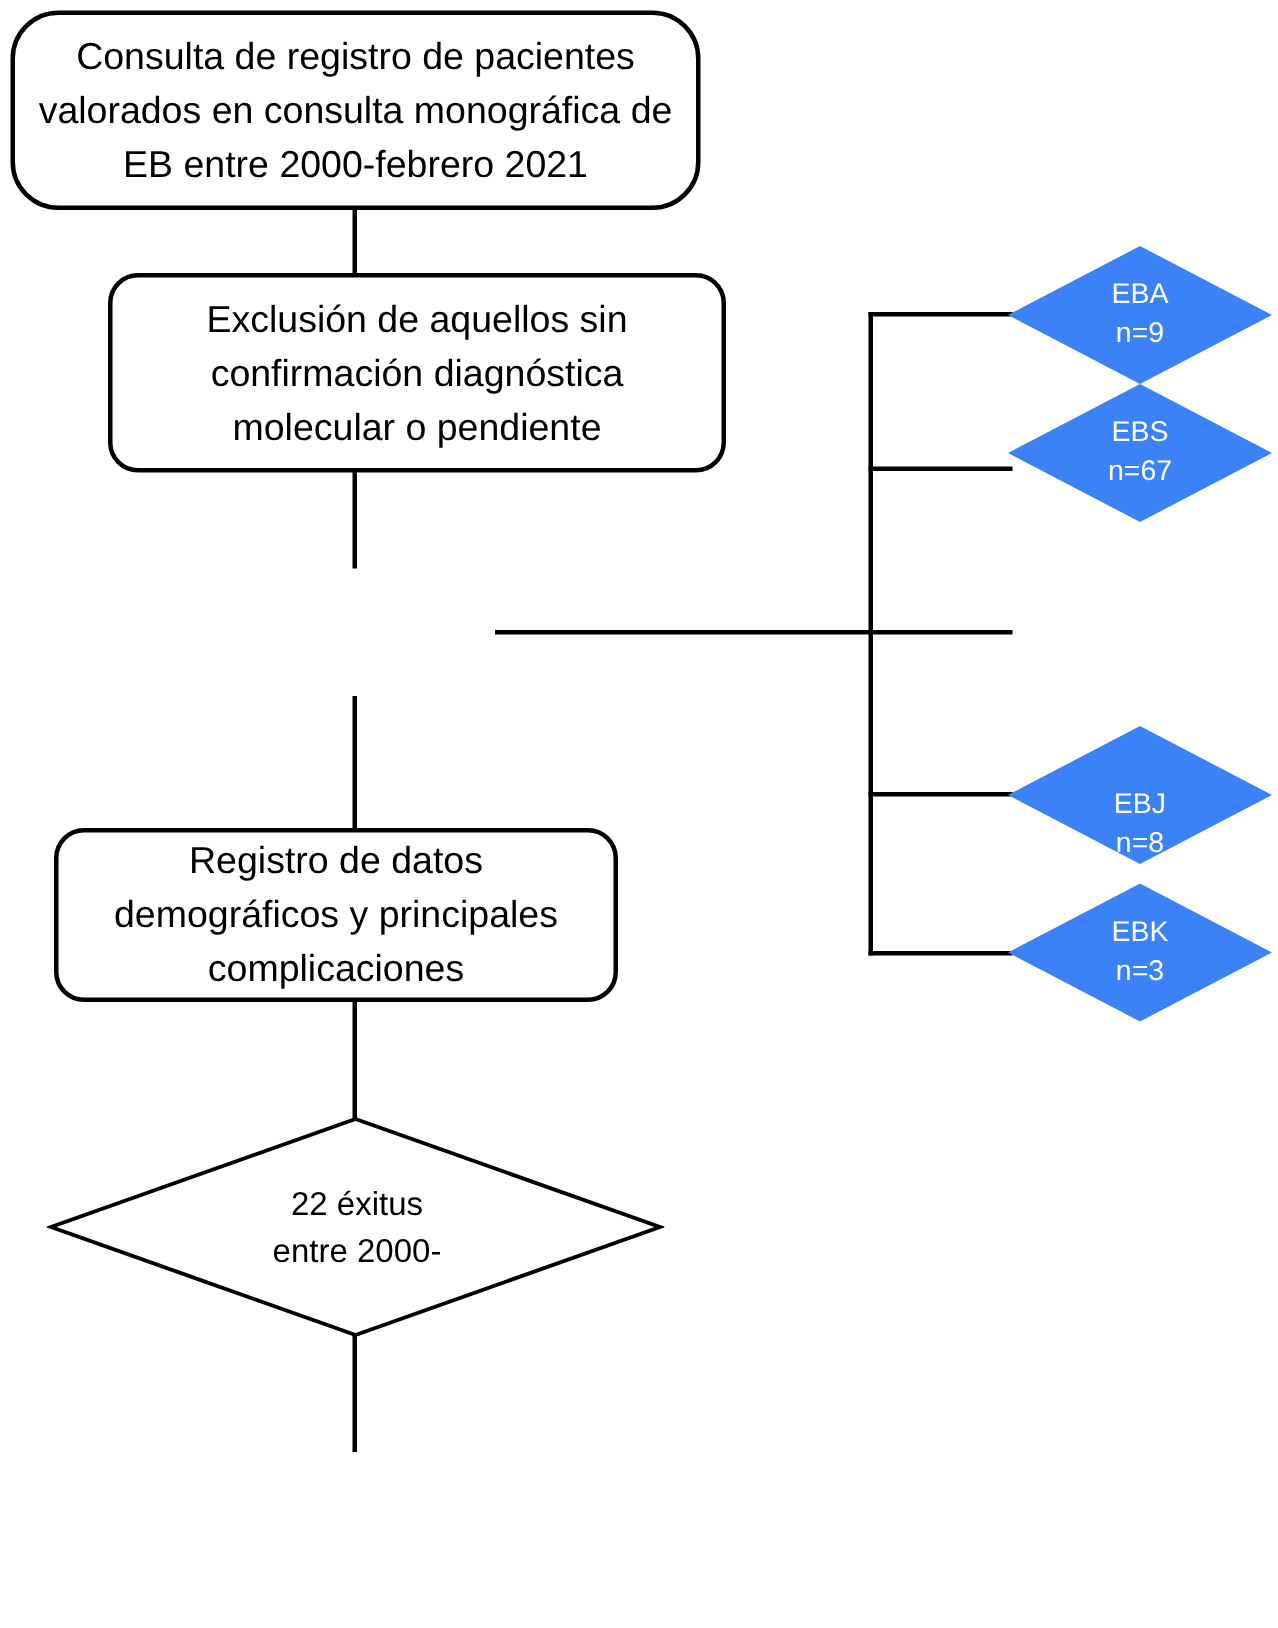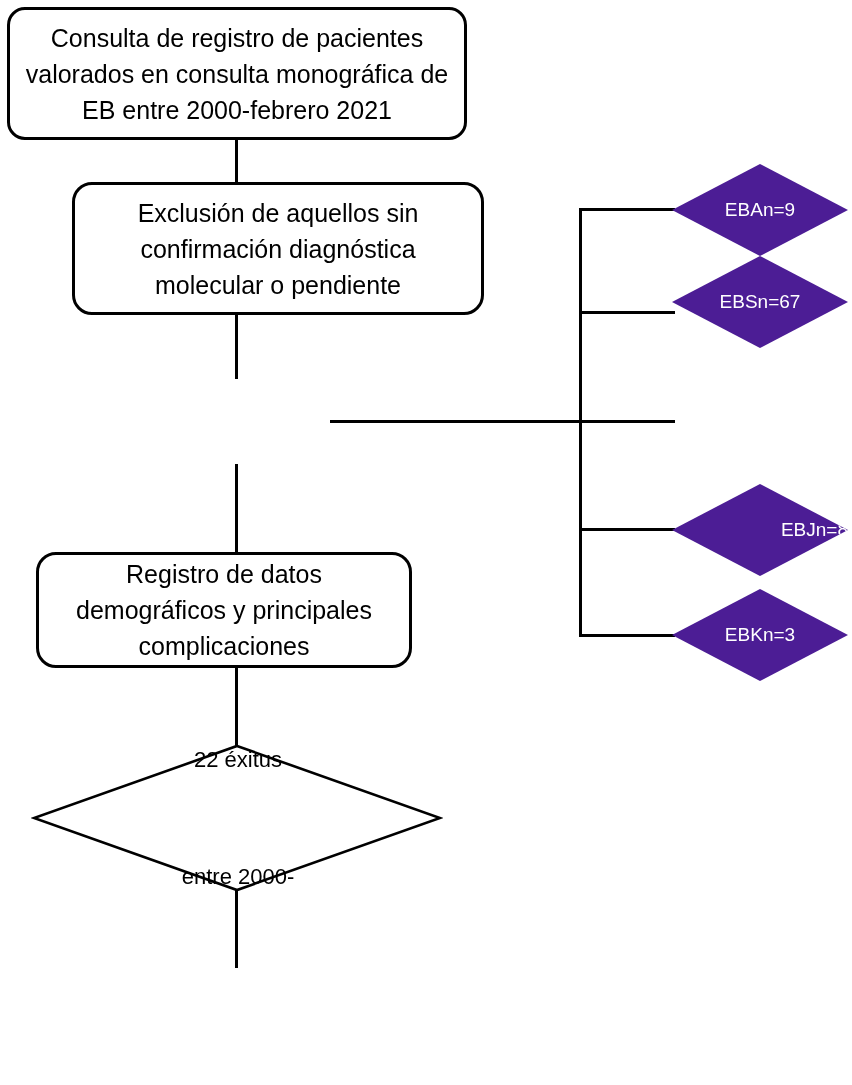--- a/index.html
+++ b/index.html
@@ -33,24 +33,24 @@
   .line {
     position: absolute;
     background: #000000;
   }
   .line.v { width: 3px; }
   .line.h { height: 3px; }
   .bdiamond {
     position: absolute;
     width: 176px;
     height: 92px;
-    background: #4c1d95;
+    background: #3b82f6;
     clip-path: polygon(50% 0, 100% 50%, 50% 100%, 0 50%);
     display: flex;
-    flex-direction: row;
+    flex-direction: column;
     align-items: center;
     justify-content: center;
     text-align: center;
     color: #ffffff;
     font-size: 19px;
     line-height: 26px;
   }
   .wdiamond-svg {
     position: absolute;
     left: 31px;
@@ -58,21 +58,21 @@
   }
   .wdiamond-text {
     position: absolute;
     left: 33px;
     top: 744px;
     width: 410px;
     height: 148px;
     display: flex;
     flex-direction: column;
     align-items: center;
-    justify-content: space-between;
+    justify-content: center;
     text-align: center;
     font-size: 22px;
     line-height: 31px;
     color: #000000;
   }
 </style>
 </head>
 <body>
 
 <div class="canvas">
@@ -83,21 +83,21 @@
   <div class="line v" style="left:235px; top:666px; height:84px;"></div>
   <div class="line v" style="left:235px; top:888px; height:80px;"></div>
 
   <div class="line h" style="left:330px; top:420px; width:345px;"></div>
   <div class="line v" style="left:579px; top:208px; height:429px;"></div>
   <div class="line h" style="left:579px; top:208px; width:96px;"></div>
   <div class="line h" style="left:579px; top:311px; width:96px;"></div>
   <div class="line h" style="left:579px; top:528px; width:96px;"></div>
   <div class="line h" style="left:579px; top:634px; width:96px;"></div>
 
-  <div class="node" style="left:7px; top:7px; width:460px; height:133px; border-radius:18px;">
+  <div class="node" style="left:7px; top:7px; width:460px; height:133px; border-radius:32px;">
     <span>Consulta de registro de pacientes valorados en consulta monográfica de EB entre 2000-febrero 2021</span>
   </div>
 
   <div class="node" style="left:36px; top:182px; width:412px; height:133px;margin-left:36px;">
     <span>Exclusión de aquellos sin confirmación diagnóstica molecular o pendiente</span>
   </div>
 
 
   <div class="node" style="left:36px; top:552px; width:376px; height:116px;">
     <span>Registro de datos demográficos y principales complicaciones</span>

